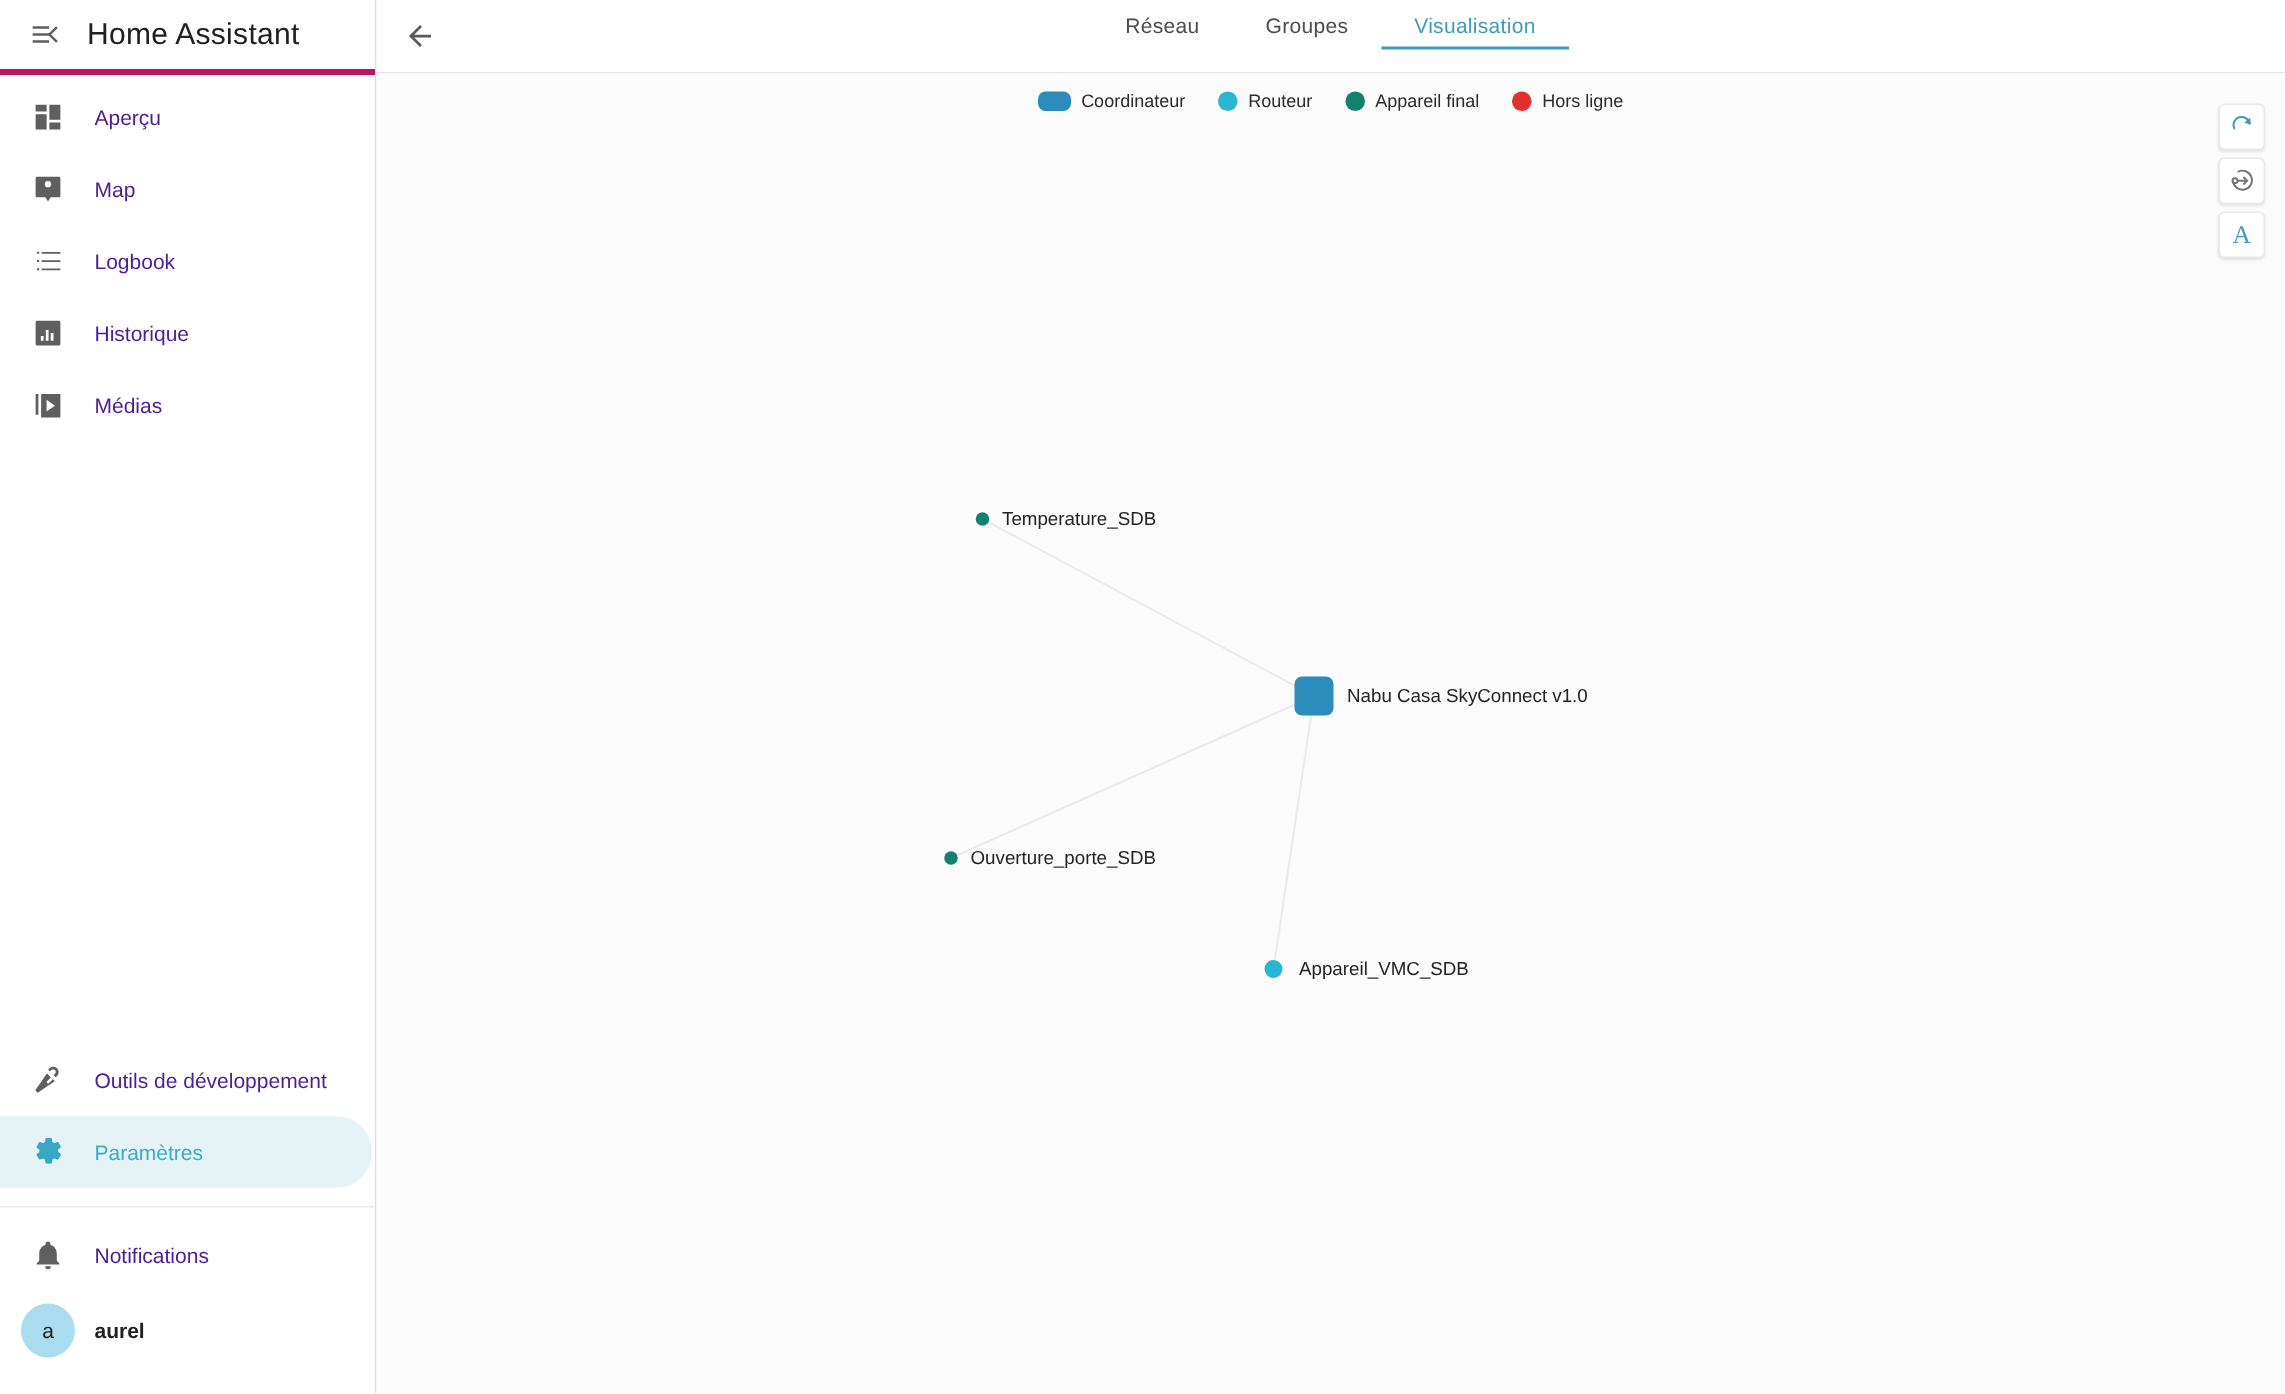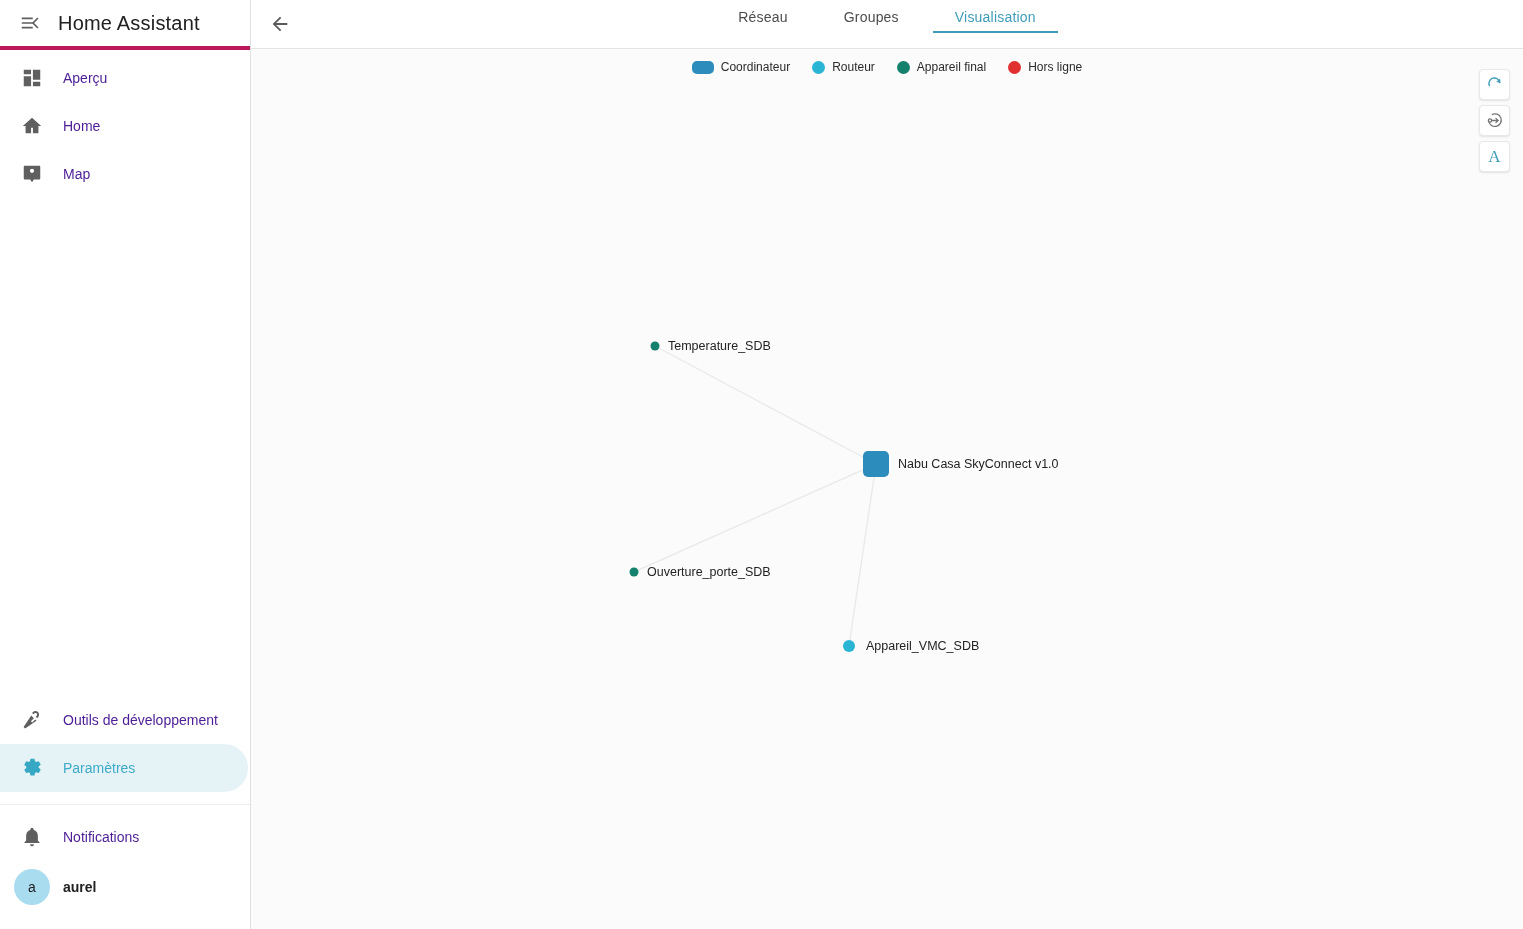--- a/index.html
+++ b/index.html
@@ -89,21 +89,20 @@
   }
   .back-btn {
     width: 40px; height: 40px; margin-left: 9px;
     display: flex; align-items: center; justify-content: center;
     border-radius: 50%; cursor: pointer; color: #5a5a5a;
   }
   .tabs {
     position: absolute; left: 0; right: 0; top: 0; height: 33px;
     display: flex; align-items: stretch; justify-content: center;
     pointer-events: none;
-    gap: 12px;
   }
   .tab {
     pointer-events: auto;
     min-width: 90px; padding: 0 22px;
     display: flex; align-items: center; justify-content: center;
     font-size: 14px; color: #4c4c4c; cursor: pointer;
     position: relative; letter-spacing: .2px;
   }
   .tab.active { color: #3f9cb8; }
   .tab.active::after {
@@ -181,41 +180,57 @@
 
       <div class="nav-item">
         <span class="ico">
           <svg width="22" height="22" viewBox="0 0 24 24">
               <path fill="currentColor" d="M3 3h8v5H3V3zm0 7h8v11H3V10zm10-7h8v11h-8V3zm0 13h8v5h-8v-5z"></path>
             </svg>
         </span>
         <span class="txt">Aperçu</span>
       </div>
 
-      <div class="nav-item">
-        <span class="ico">
-          <svg width="22" height="22" viewBox="0 0 24 24">
-              <path fill="currentColor" d="M12 3L2 12h3v8h6v-6h2v6h6v-8h3L12 3z"></path>
-            </svg>
-        </span>
-        <span class="txt">Home</span>
-      </div>
 
       <div class="nav-item">
         <span class="ico">
           <svg width="22" height="22" viewBox="0 0 24 24">
               <path fill="currentColor" d="M4 3h16a1 1 0 011 1v13a1 1 0 01-1 1h-6l-2 3-2-3H4a1 1 0 01-1-1V4a1 1 0 011-1zm8 3.2a2.3 2.3 0 100 4.6 2.3 2.3 0 000-4.6zM7.3 15.3c0-1.6 3.1-2.4 4.7-2.4s4.7.8 4.7 2.4v.7H7.3v-.7z"></path>
             </svg>
         </span>
         <span class="txt">Map</span>
       </div>
 
 
-
-
+      <div class="nav-item">
+        <span class="ico">
+          <svg width="22" height="22" viewBox="0 0 24 24">
+              <path fill="currentColor" d="M4 5.2h1.6v1.6H4V5.2zM7.4 5.4H21v1.4H7.4V5.4zM4 11.2h1.6v1.6H4v-1.6zM7.4 11.4H21v1.4H7.4v-1.4zM4 17.2h1.6v1.6H4v-1.6zM7.4 17.4H21v1.4H7.4v-1.4z"></path>
+            </svg>
+        </span>
+        <span class="txt">Logbook</span>
+      </div>
+
+      <div class="nav-item">
+        <span class="ico">
+          <svg width="22" height="22" viewBox="0 0 24 24">
+              <path fill="currentColor" d="M4 3h16a1 1 0 011 1v16a1 1 0 01-1 1H4a1 1 0 01-1-1V4a1 1 0 011-1zm2.8 11.2v3.4h2V14.2h-2zm3.6-4.4v7.8h2V9.8h-2zm3.6 2.2v5.6h2V12h-2z"></path>
+            </svg>
+        </span>
+        <span class="txt">Historique</span>
+      </div>
+
+      <div class="nav-item">
+        <span class="ico">
+          <svg width="22" height="22" viewBox="0 0 24 24">
+              <path fill="currentColor" d="M3 4h2v15H3V4zm4 0h14v17H7V4zm4 4.2v8.6l6-4.3-6-4.3z"></path>
+            </svg>
+        </span>
+        <span class="txt">Médias</span>
+      </div>
 
 
     </nav>
 
     <div class="sidebar-spacer"></div>
 
     <div class="sidebar-bottom">
 
       <div class="nav-item">
         <span class="ico">

